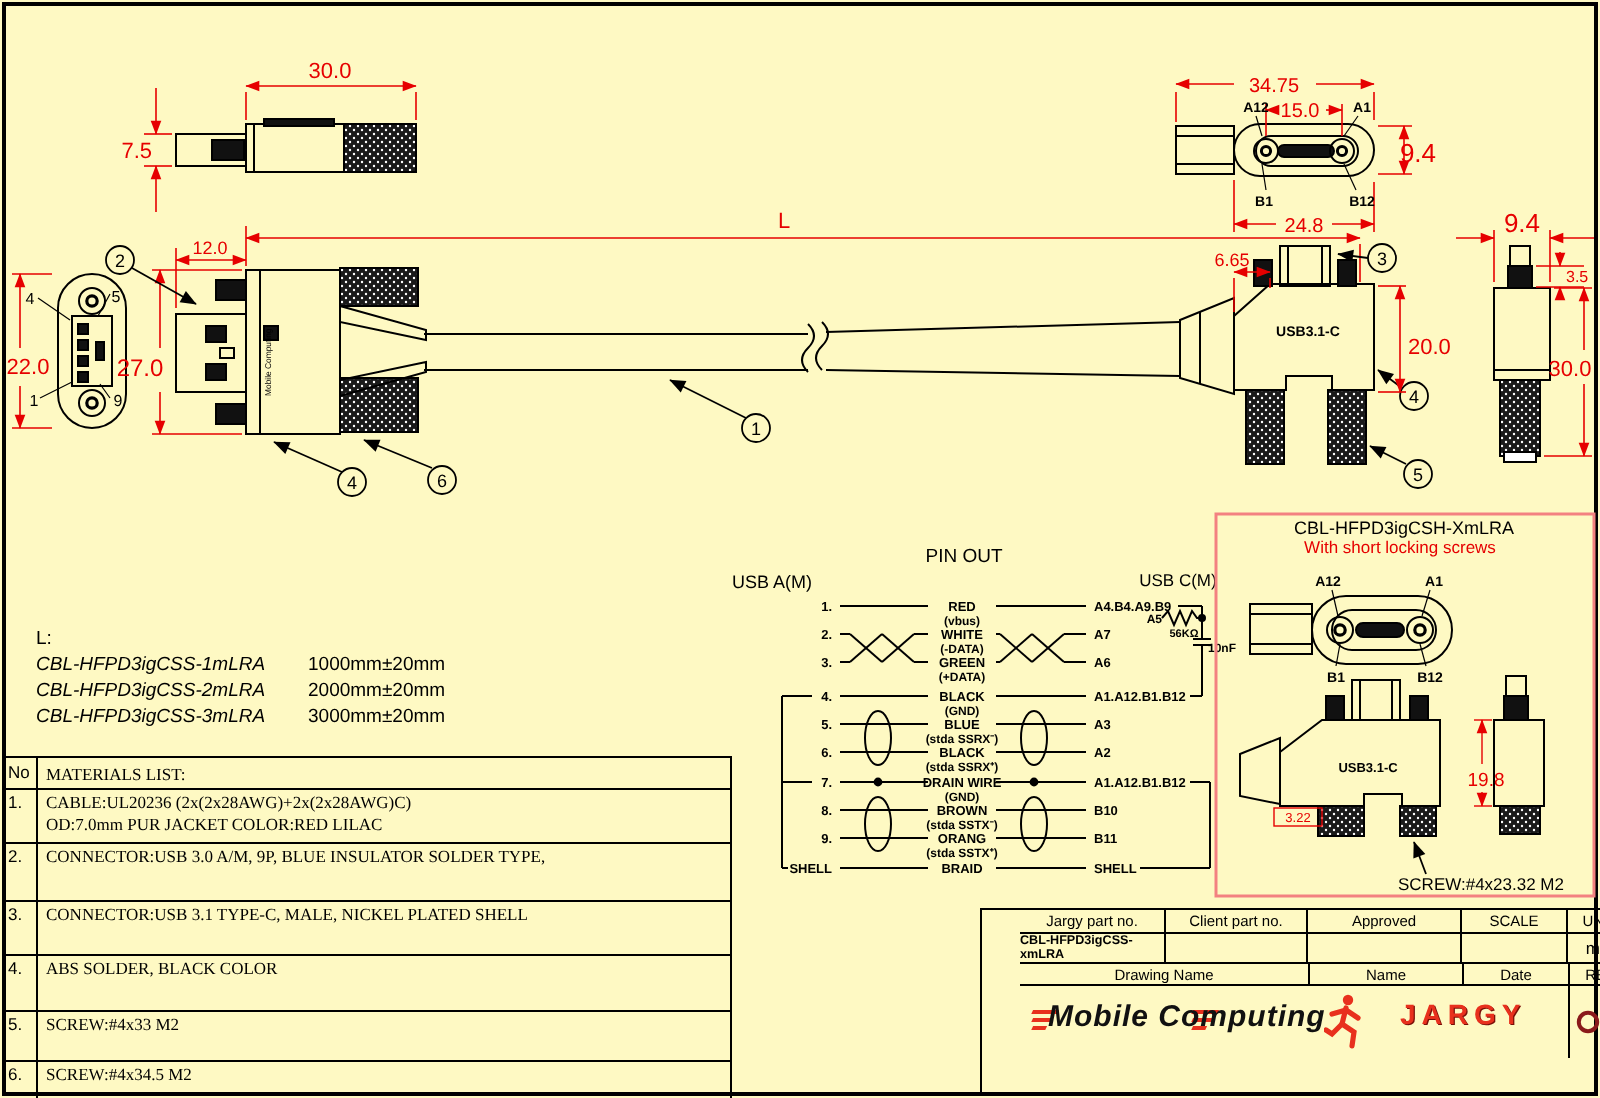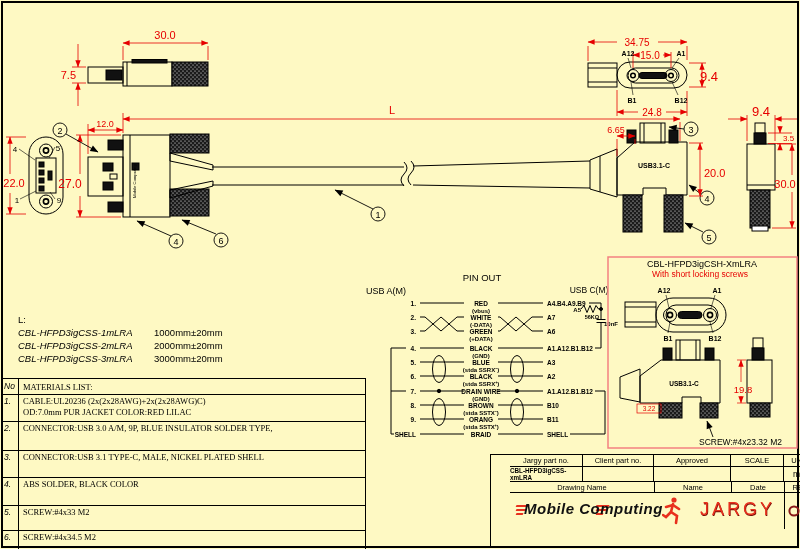--- a/index.html
+++ b/index.html
@@ -9,34 +9,34 @@
   .rd{fill:#e60000;}
   .bt{fill:#000;font-weight:bold;}
   .overlay{position:absolute;z-index:2;color:#000;}
   
   .lenlist{left:18px;top:313px;font-size:9.5px;line-height:13px;}
   .lenlist .pn{display:inline-block;width:136px;font-style:italic;}
   
   .mat{left:2px;top:378px;width:363px;border-top:1px solid #000;border-right:1px solid #000;font-size:8.5px;}
   .mat .mrow{display:flex;border-bottom:1px solid #000;}
   .mat .mrow:last-child{border-bottom:none;}
-  .mat .mno{width:17px;border-right:1px solid #000;padding:1px 0 0 2px;box-sizing:border-box;flex:none;font-style:italic;}
+  .mat .mno{width:17px;border-right:1px solid #000;padding:1px 0 0 2px;box-sizing:border-box;flex:none;}
   .mat .mtx{flex:1;padding:1px 0 0 4px;line-height:10.5px;font-family:Liberation Serif, serif;}
   
   .tb{left:490px;top:454px;width:307px;height:93px;border-top:1px solid #000;border-left:1px solid #000;font-size:7.5px;padding-left:19px;}
   .tb .trow{display:flex;border-bottom:1px solid #000;box-sizing:border-box;}
   .tb .trow:last-child{border-bottom:none;}
   .tb .c{border-left:1px solid #000;display:flex;align-items:center;justify-content:center;box-sizing:border-box;flex:none;}
   .tb .c:first-child{border-left:none;}
   .logoRow{position:relative;}
   .brandL{position:absolute;left:14px;top:7px;font-weight:bold;font-style:italic;font-size:15px;letter-spacing:0.5px;color:#111;}
   .speed{position:absolute;width:13px;height:12px;}
   .speed i{display:block;background:#e8301d;height:2.4px;margin-bottom:1.6px;transform:skewX(-25deg);}
   .speed i:nth-child(1){width:13px;} .speed i:nth-child(2){width:10px;} .speed i:nth-child(3){width:7px;}
-  .brandR{position:absolute;left:190px;top:6px;font-weight:normal;font-size:18px;letter-spacing:3px;color:#e8301d;text-shadow:0.6px 0.6px 0 #7a0f08;}
+  .brandR{position:absolute;left:190px;top:6px;font-weight:bold;font-size:14px;letter-spacing:3px;color:#e8301d;text-shadow:0.6px 0.6px 0 #7a0f08;}
   .runner{position:absolute;left:152px;top:3px;}
 </style>
 </head>
 <body>
 
 <div class="page">
 
 <svg class="draw" width="800" height="549" viewBox="0 0 800 549">
   <defs>
     <marker id="ra" viewBox="0 0 10 10" refX="9.5" refY="5" markerWidth="9" markerHeight="7" markerUnits="userSpaceOnUse" orient="auto-start-reverse">

